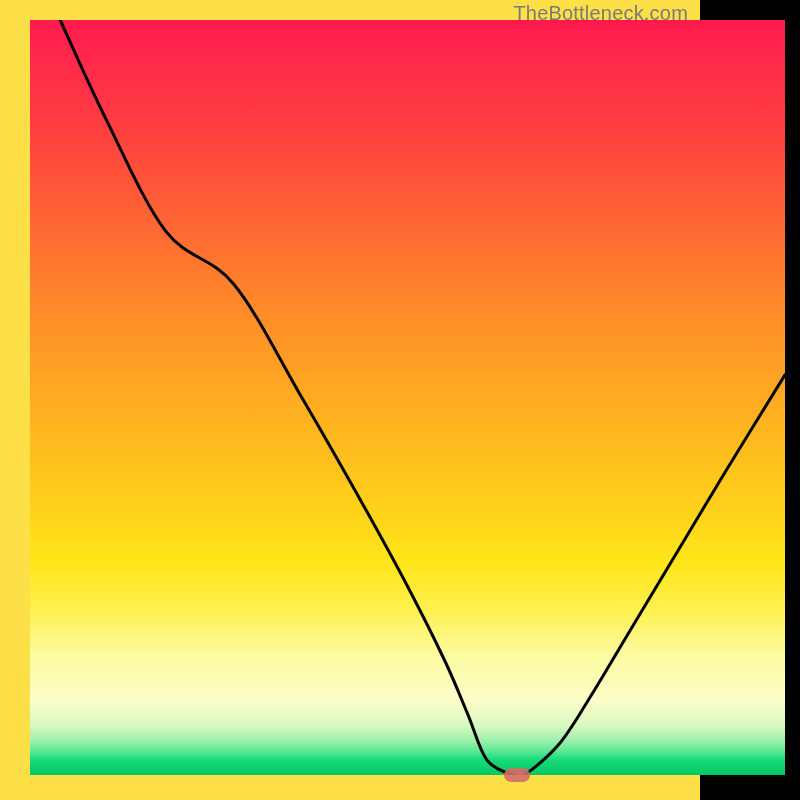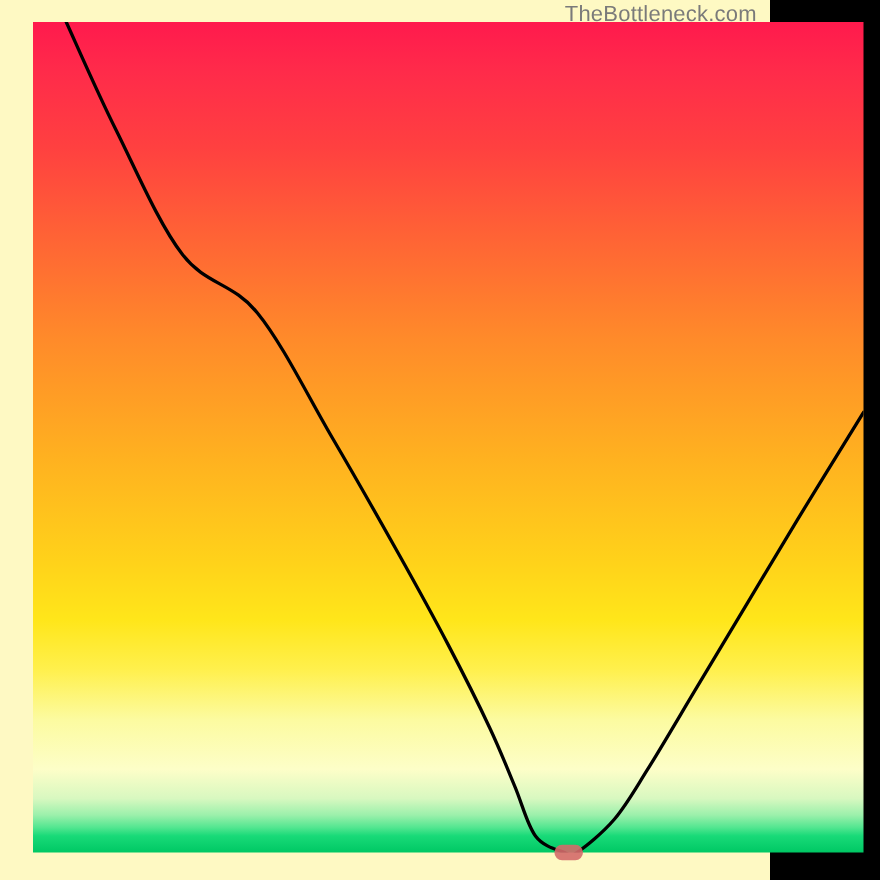--- a/index.html
+++ b/index.html
@@ -8,21 +8,21 @@
     width: 800px;
     height: 800px;
     overflow: hidden;
     background: #000;
     font-family: Arial, Helvetica, sans-serif;
   }
   .frame {
     position: relative;
     width: 700px;
     height: 800px;
-    background: #fef9c3;
+    background: #fde047;
   }
   .plot {
     position: absolute;
     left: 30px;
     top: 20px;
     width: 755px;
     height: 755px;
     background: linear-gradient(to bottom,
       #ff1a4d 0%,
       #ff2b4a 6%,

